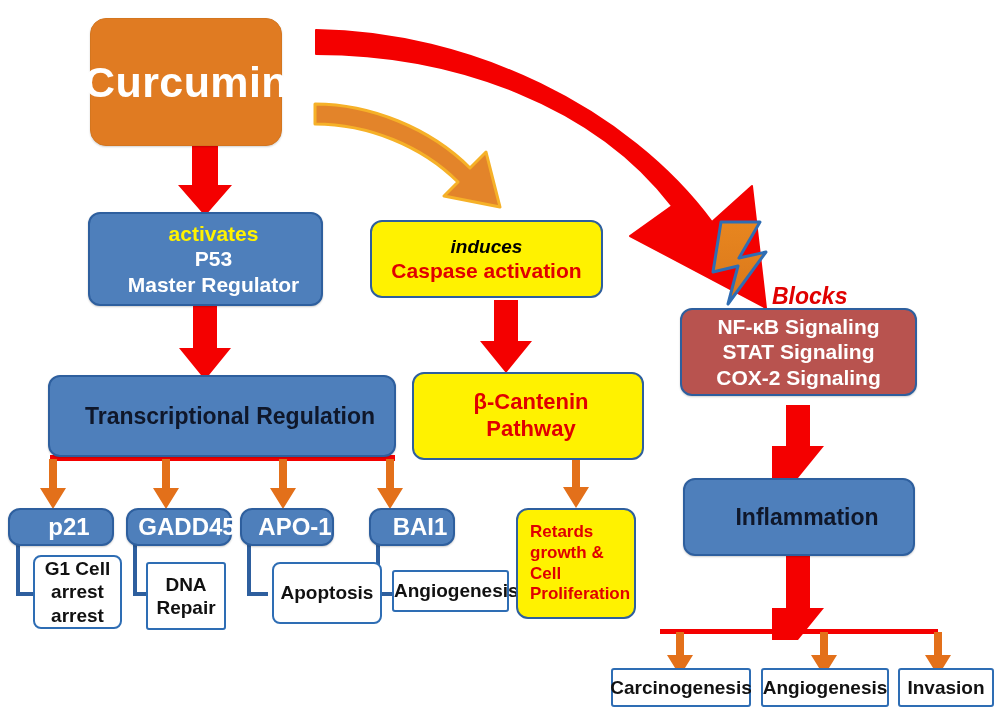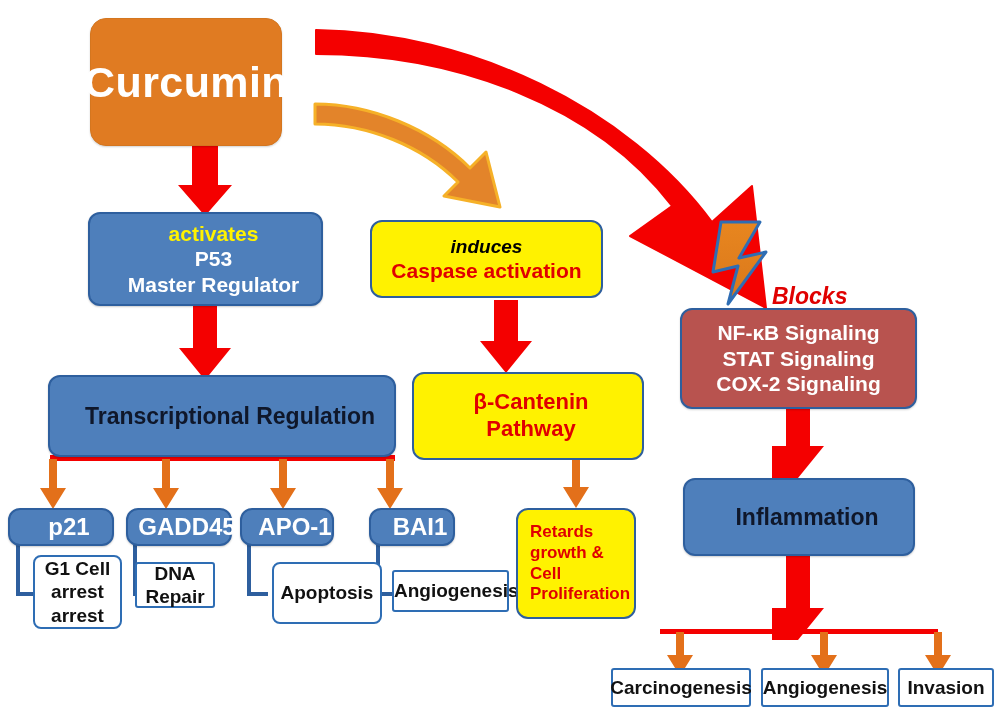--- a/index.html
+++ b/index.html
@@ -184,21 +184,21 @@
     <span class="row t-white-b">Master Regulator</span>
   </div>
 
   <div class="node skin-yellow" style="left:370px; top:220px; width:233px; height:78px;text-align:center;">
     <span class="row t-induces">induces</span>
     <span class="row t-red-b">Caspase activation</span>
   </div>
 
   <span class="label-float" style="left:772px; top:283px;">Blocks</span>
 
-  <div class="node skin-brick" style="left:680px; top:308px; width:237px; height:101px;">
+  <div class="node skin-brick" style="left:680px; top:308px; width:237px; height:88px;">
     <span class="row t-brick">NF-κB Signaling</span>
     <span class="row t-brick">STAT Signaling</span>
     <span class="row t-brick">COX-2 Signaling</span>
   </div>
 
   <div class="node skin-blue" style="left:48px; top:375px; width:348px; height:82px;">
     <span class="t-big-white">Transcriptional Regulation</span>
   </div>
 
   <div class="node skin-yellow" style="left:412px; top:372px; width:232px; height:88px;padding-left:6px;">
@@ -221,21 +221,21 @@
   </div>
   <div class="node skin-blue" style="left:369px; top:508px; width:86px; height:38px;">
     <span class="t-small-white">BAI1</span>
   </div>
 
   <div class="node skin-white" style="left:33px; top:555px; width:89px; height:74px;">
     <span class="row t-black">G1 Cell</span>
     <span class="row t-black">arrest</span>
     <span class="row t-black">arrest</span>
   </div>
-  <div class="node skin-white sq" style="left:135px; top:562px; width:80px; height:46px;">
+  <div class="node skin-white sq" style="left:146px; top:562px; width:80px; height:68px;">
     <span class="row t-black">DNA</span>
     <span class="row t-black">Repair</span>
   </div>
   <div class="node skin-white" style="left:264px; top:562px; width:110px; height:62px;margin-left:8px;">
     <span class="row t-black">Apoptosis</span>
   </div>
   <div class="node skin-white sq" style="left:392px; top:570px; width:117px; height:42px;">
     <span class="row t-black">Angiogenesis</span>
   </div>
 

